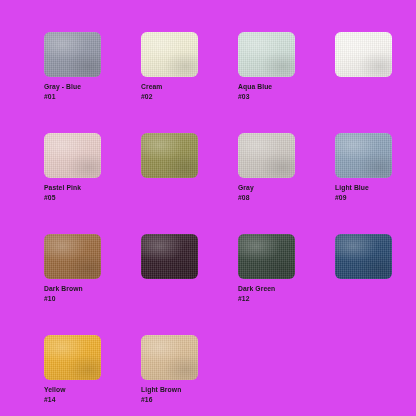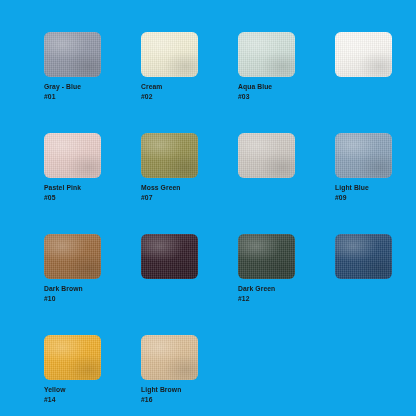--- a/index.html
+++ b/index.html
@@ -12,21 +12,21 @@
     height: 416px;
     font-family: "Liberation Sans", "DejaVu Sans", sans-serif;
     color: #1a1a1a;
     overflow: hidden;
   }
 
   #palette-board {
     position: relative;
     width: 416px;
     height: 416px;
-    background: #0ea5e9;
+    background: #d946ef;
     box-sizing: border-box;
   }
 
   .swatch-grid {
     position: absolute;
     left: 44px;
     top: 32px;
     width: 350px;
     display: grid;
     grid-template-columns: repeat(4, 57px);
@@ -126,27 +126,27 @@
       </div>
       <div class="swatch-cell">
         <div class="swatch-chip" style="background-color: rgb(232, 205, 200);"></div>
         <div class="swatch-caption">
           <span class="swatch-name">Pastel Pink</span>
           <span class="swatch-code">#05</span>
         </div>
       </div>
       <div class="swatch-cell">
         <div class="swatch-chip" style="background-color: rgb(150, 145, 79);"></div>
-        <div class="swatch-caption">
-          <span class="swatch-name">Moss Green</span>
-          <span class="swatch-code">#07</span>
-        </div>
       </div>
       <div class="swatch-cell">
         <div class="swatch-chip" style="background-color: rgb(207, 201, 195);"></div>
+        <div class="swatch-caption">
+          <span class="swatch-name">Gray</span>
+          <span class="swatch-code">#08</span>
+        </div>
       </div>
       <div class="swatch-cell">
         <div class="swatch-chip" style="background-color: rgb(141, 163, 185);"></div>
         <div class="swatch-caption">
           <span class="swatch-name">Light Blue</span>
           <span class="swatch-code">#09</span>
         </div>
       </div>
       <div class="swatch-cell">
         <div class="swatch-chip" style="background-color: rgb(156, 107, 62);"></div>

